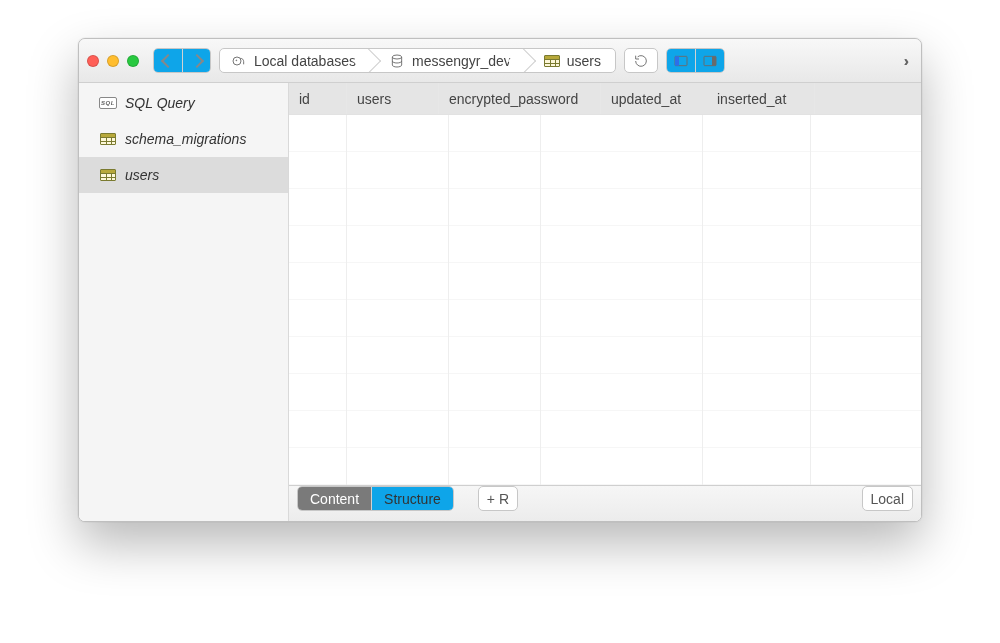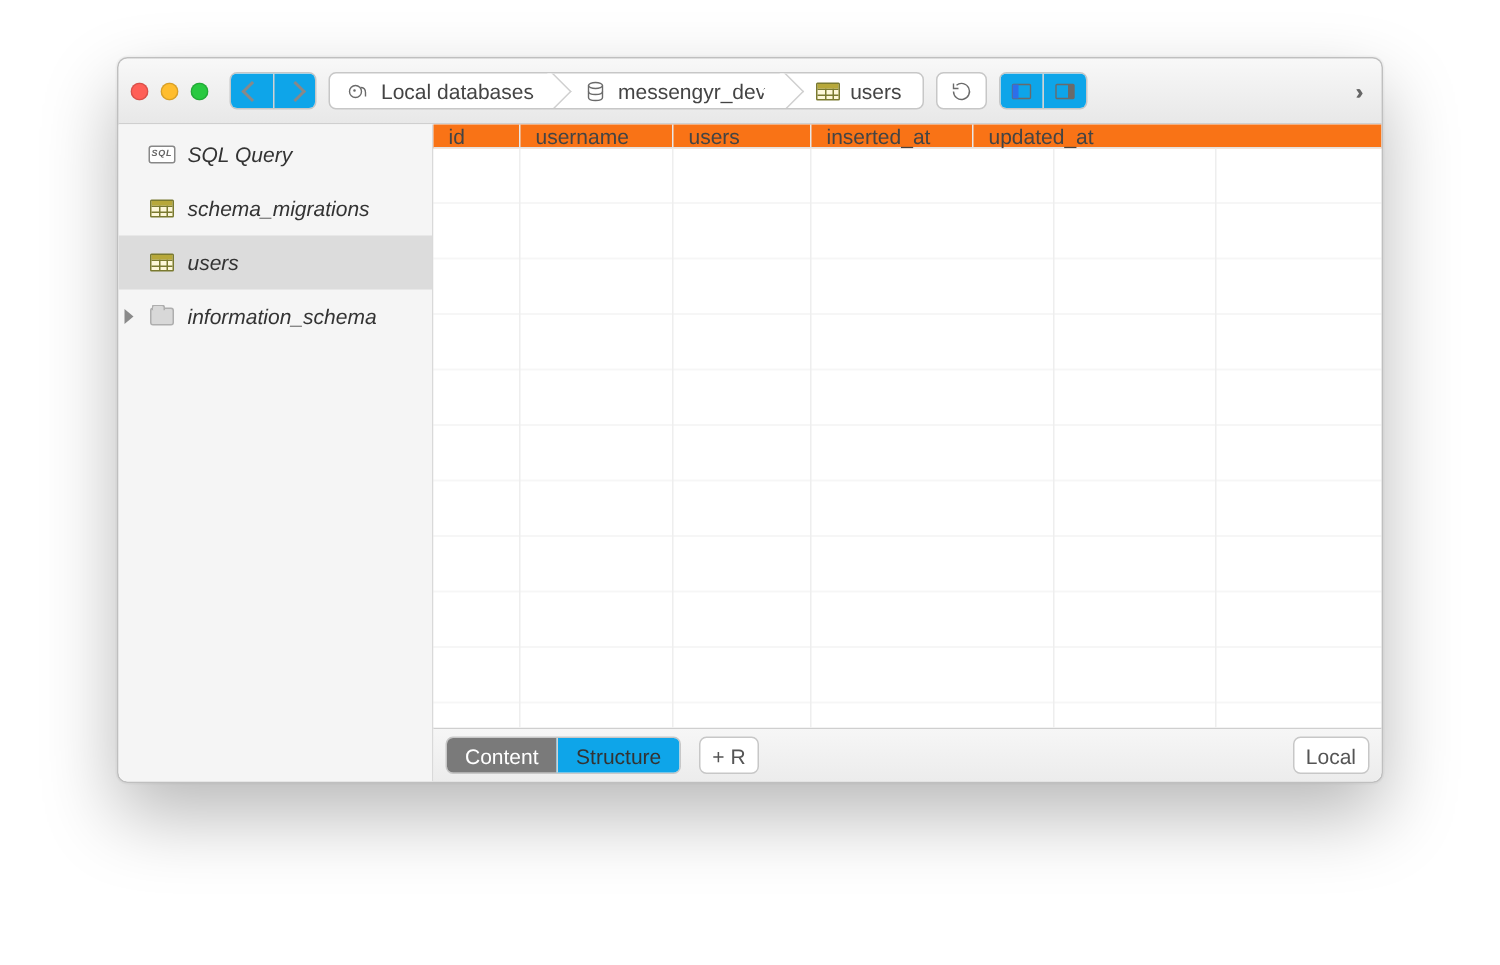--- a/index.html
+++ b/index.html
@@ -158,24 +158,24 @@
     height: 26px;
     border-radius: 5px;
     background: #e5e5e5;
     display: flex; align-items: center; justify-content: center; gap: 6px;
     color: #8a8a8a;
   }
 
   
   .main { flex: 1; display: flex; flex-direction: column; }
   .headerrow {
-    height: 16px;
+    height: 32px;
     display: flex;
     border-bottom: 1px solid #e2e2e2;
-    background: #f97316;
+    background: #e5e5e5;
   }
   .colhead {
     flex: 0 0 auto;
     padding: 0 10px;
     display: flex; align-items: center;
     border-right: 1px solid #e7e7e7;
     color: #444;
     font-size: 14px;
   }
   .datagrid {
@@ -190,22 +190,22 @@
     display:flex;
     pointer-events:none;
   }
   .vlines div { border-right:1px solid #eee; height:100%; flex:0 0 auto; }
 
   
   .footer {
     height: 36px;
     border-top: 1px solid #cfcfcf;
     background: linear-gradient(#f6f6f6,#ececec);
-    display: flex; align-items: center;
-    padding: 0 8px; gap: 12px;
+    display: flex; 
+    padding: 0 8px; gap: 24px;
   }
   .footer .seg .btn { height: 25px; padding: 0 12px; font-size: 14px; color:#333; }
   .footer .seg .btn.selected { background: #7a7a7a; color: #fff; }
   .page-label { font-size: 14px; color:#333; padding: 0 4px; }
 
   .chev { width:10px; height:10px; border-top:2px solid #888; border-right:2px solid #888; display:inline-block; }
   .chev.left { transform: rotate(-135deg); }
   .chev.right { transform: rotate(45deg); }
 </style>
 </head>
@@ -309,48 +309,41 @@
 
         <div class="side-item lvl1 selected">
 
           <span class="icon">
               <span class="grid-icon"></span>
             </span>
           <span>users</span>
         </div>
 
 
-        <div class="side-item lvl1">
-          <span class="disclosure"></span>
-          <span class="icon">
-              <span class="folder-icon"></span>
-            </span>
-          <span>information_schema</span>
-        </div>
 
       </div>
 
     </div>
 
     <div class="main">
       <div class="headerrow">
         <div class="colhead" style="width:58px">
             <span>id</span>
           </div>
-        <div class="colhead" style="width:102px">
-            <span>username</span>
-          </div>
         <div class="colhead" style="width:92px">
             <span>users</span>
           </div>
+        <div class="colhead" style="width:162px">
+            <span>encrypted_password</span>
+          </div>
+        <div class="colhead" style="width:106px;border-right:none">
+            <span>updated_at</span>
+          </div>
         <div class="colhead" style="width:108px">
             <span>inserted_at</span>
-          </div>
-        <div class="colhead" style="width:106px;border-right:none">
-            <span>updated_at</span>
           </div>
       </div>
       <div class="datagrid">
         <div class="vlines">
           <div style="width:58px"></div>
             <div style="width:102px"></div>
             <div style="width:92px"></div>
           <div style="width:162px"></div>
             <div style="width:108px"></div>
             <div style="width:106px;border:none"></div>

